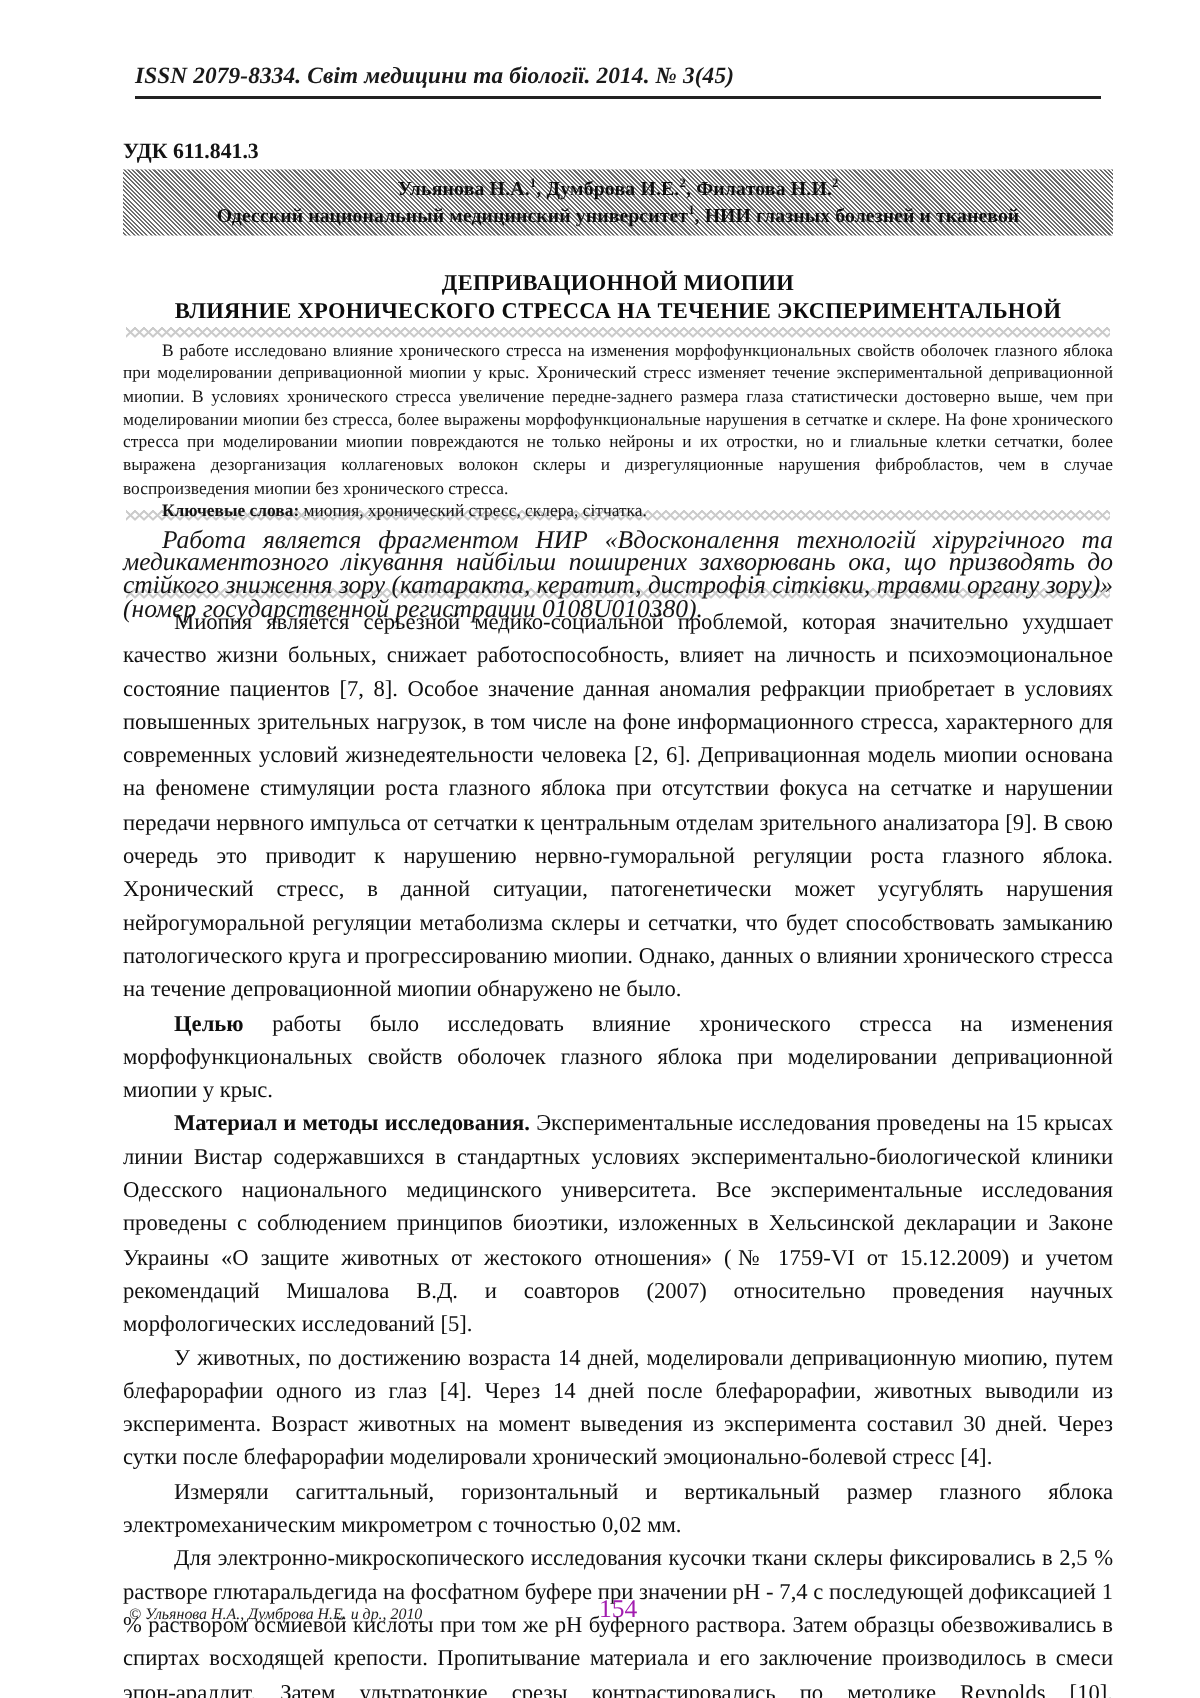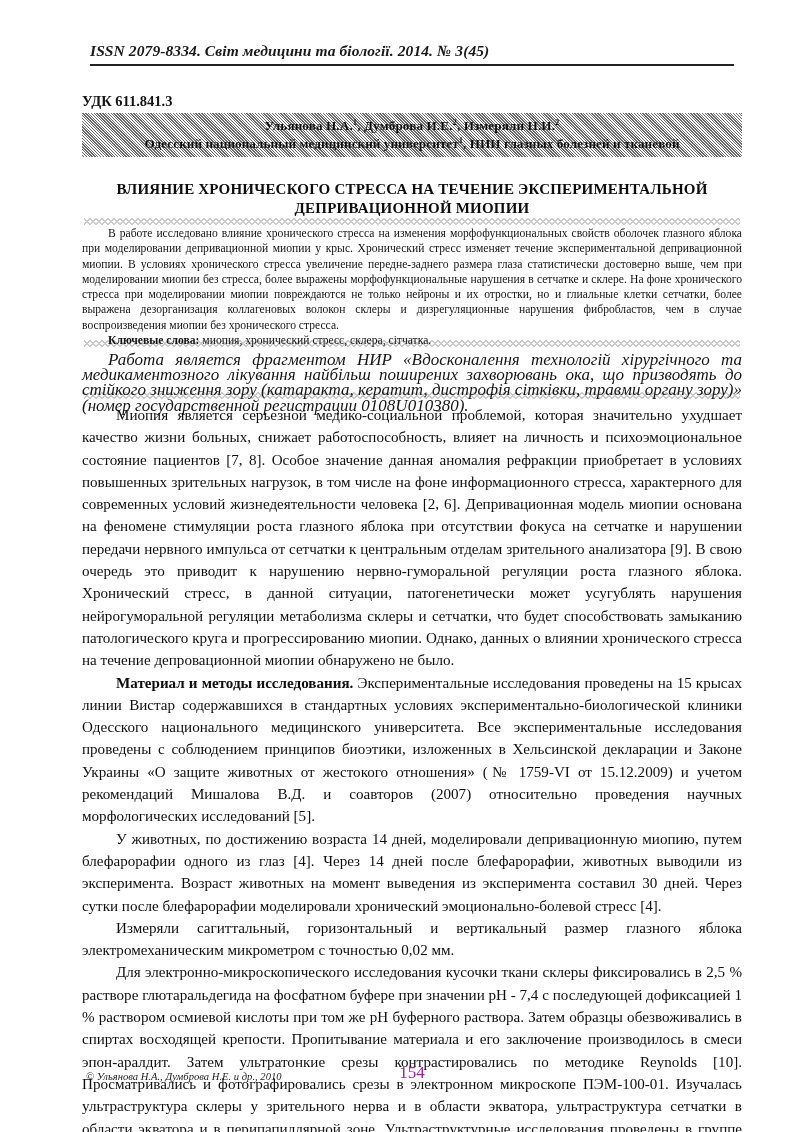--- a/index.html
+++ b/index.html
@@ -191,42 +191,43 @@
 <div class="page">
 
   <div class="running-head">
     <div class="running-head-text">ISSN 2079-8334. Світ медицини та біології. 2014. № 3(45)</div>
     <div class="running-head-rule"></div>
   </div>
 
   <div class="udk">УДК 611.841.3</div>
 
   <div class="author-box">
-    <div class="author-line"><span>Ульянова Н.А.</span><sup>1</sup><span>, Думброва И.Е.</span><sup>2</sup><span>, Измеряли Н.И.</span><sup>2</sup></div>
+    <div class="author-line"><span>Ульянова Н.А.</span><sup>1</sup><span>, Думброва И.Е.</span><sup>2</sup><span>, Филатова Н.И.</span><sup>2</sup></div>
     <div class="affil-line"><span>Одесский национальный медицинский университет</span><sup>1</sup><span>, НИИ глазных болезней и тканевой</span></div>
   </div>
 
   <div class="article-title">
+    <div>ДЕПРИВАЦИОННОЙ МИОПИИ</div>
     <div>ВЛИЯНИЕ ХРОНИЧЕСКОГО СТРЕССА НА ТЕЧЕНИЕ ЭКСПЕРИМЕНТАЛЬНОЙ</div>
-    <div>ДЕПРИВАЦИОННОЙ МИОПИИ</div>
   </div>
 
   <div class="zigzag z1"></div>
   <div class="zigzag z2"></div>
   <div class="zigzag z3"></div>
 
   <div class="abstract">
     <p class="indent">В работе исследовано влияние хронического стресса на изменения морфофункциональных свойств оболочек глазного яблока при моделировании депривационной миопии у крыс. Хронический стресс изменяет течение экспериментальной депривационной миопии. В условиях хронического стресса увеличение передне-заднего размера глаза статистически достоверно выше, чем при моделировании миопии без стресса, более выражены морфофункциональные нарушения в сетчатке и склере. На фоне хронического стресса при моделировании миопии повреждаются не только нейроны и их отростки, но и глиальные клетки сетчатки, более выражена дезорганизация коллагеновых волокон склеры и дизрегуляционные нарушения фибробластов, чем в случае воспроизведения миопии без хронического стресса.</p>
     <p class="indent"><span class="kw-label">Ключевые слова:</span><span> миопия, хронический стресс, склера, сітчатка.</span></p>
   </div>
 
   <div class="funding">Работа является фрагментом НИР «Вдосконалення технологій хірургічного та медикаментозного лікування найбільш поширених захворювань ока, що призводять до стійкого зниження зору (катаракта, кератит, дистрофія сітківки, травми органу зору)» (номер государственной регистрации 0108U010380).</div>
 
   <div class="body-text">
     <p><span class="runin"></span><span>Миопия является серьезной медико-социальной проблемой, которая значительно ухудшает качество жизни больных, снижает работоспособность, влияет на личность и психоэмоциональное состояние пациентов [7, 8]. Особое значение данная аномалия рефракции приобретает в условиях повышенных зрительных нагрузок, в том числе на фоне информационного стресса, характерного для современных условий жизнедеятельности человека [2, 6]. Депривационная модель миопии основана на феномене стимуляции роста глазного яблока при отсутствии фокуса на сетчатке и нарушении передачи нервного импульса от сетчатки к центральным отделам зрительного анализатора [9]. В свою очередь это приводит к нарушению нервно-гуморальной регуляции роста глазного яблока. Хронический стресс, в данной ситуации, патогенетически может усугублять нарушения нейрогуморальной регуляции метаболизма склеры и сетчатки, что будет способствовать замыканию патологического круга и прогрессированию миопии. Однако, данных о влиянии хронического стресса на течение депровационной миопии обнаружено не было.</span></p>
+    <p><span class="runin">Целью</span><span> работы было исследовать влияние хронического стресса на изменения морфофункциональных свойств оболочек глазного яблока при моделировании депривационной миопии у крыс.</span></p>
     <p><span class="runin">Материал и методы исследования.</span><span> Экспериментальные исследования проведены на 15 крысах линии Вистар содержавшихся в стандартных условиях экспериментально-биологической клиники Одесского национального медицинского университета. Все экспериментальные исследования проведены с соблюдением принципов биоэтики, изложенных в Хельсинской декларации и Законе Украины «О защите животных от жестокого отношения» (№ 1759-VI от 15.12.2009) и учетом рекомендаций Мишалова В.Д. и соавторов (2007) относительно проведения научных морфологических исследований [5].</span></p>
     <p><span class="runin"></span><span>У животных, по достижению возраста 14 дней, моделировали депривационную миопию, путем блефарорафии одного из глаз [4]. Через 14 дней после блефарорафии, животных выводили из эксперимента. Возраст животных на момент выведения из эксперимента составил 30 дней. Через сутки после блефарорафии моделировали хронический эмоционально-болевой стресс [4].</span></p>
     <p><span class="runin"></span><span>Измеряли сагиттальный, горизонтальный и вертикальный размер глазного яблока электромеханическим микрометром с точностью 0,02 мм.</span></p>
     <p><span class="runin"></span><span>Для электронно-микроскопического исследования кусочки ткани склеры фиксировались в 2,5 % растворе глютаральдегида на фосфатном буфере при значении рН - 7,4 с последующей дофиксацией 1 % раствором осмиевой кислоты при том же рН буферного раствора. Затем образцы обезвоживались в спиртах восходящей крепости. Пропитывание материала и его заключение производилось в смеси эпон-аралдит. Затем ультратонкие срезы контрастировались по методике Reynolds [10]. Просматривались и фотографировались срезы в электронном микроскопе ПЭМ-100-01. Изучалась ультраструктура склеры у зрительного нерва и в области экватора, ультраструктура сетчатки в области экватора и в перипапиллярной зоне. Ультраструктурные исследования проведены в группе электронной микроскопии лаборатории патоморфологии и электронной микроскопии НИИ</span></p>
   </div>
 
   <div class="footer-copyright">© Ульянова Н.А., Думброва Н.Е. и др., 2010</div>
   <div class="footer-page-number">154</div>
 
 </div>

